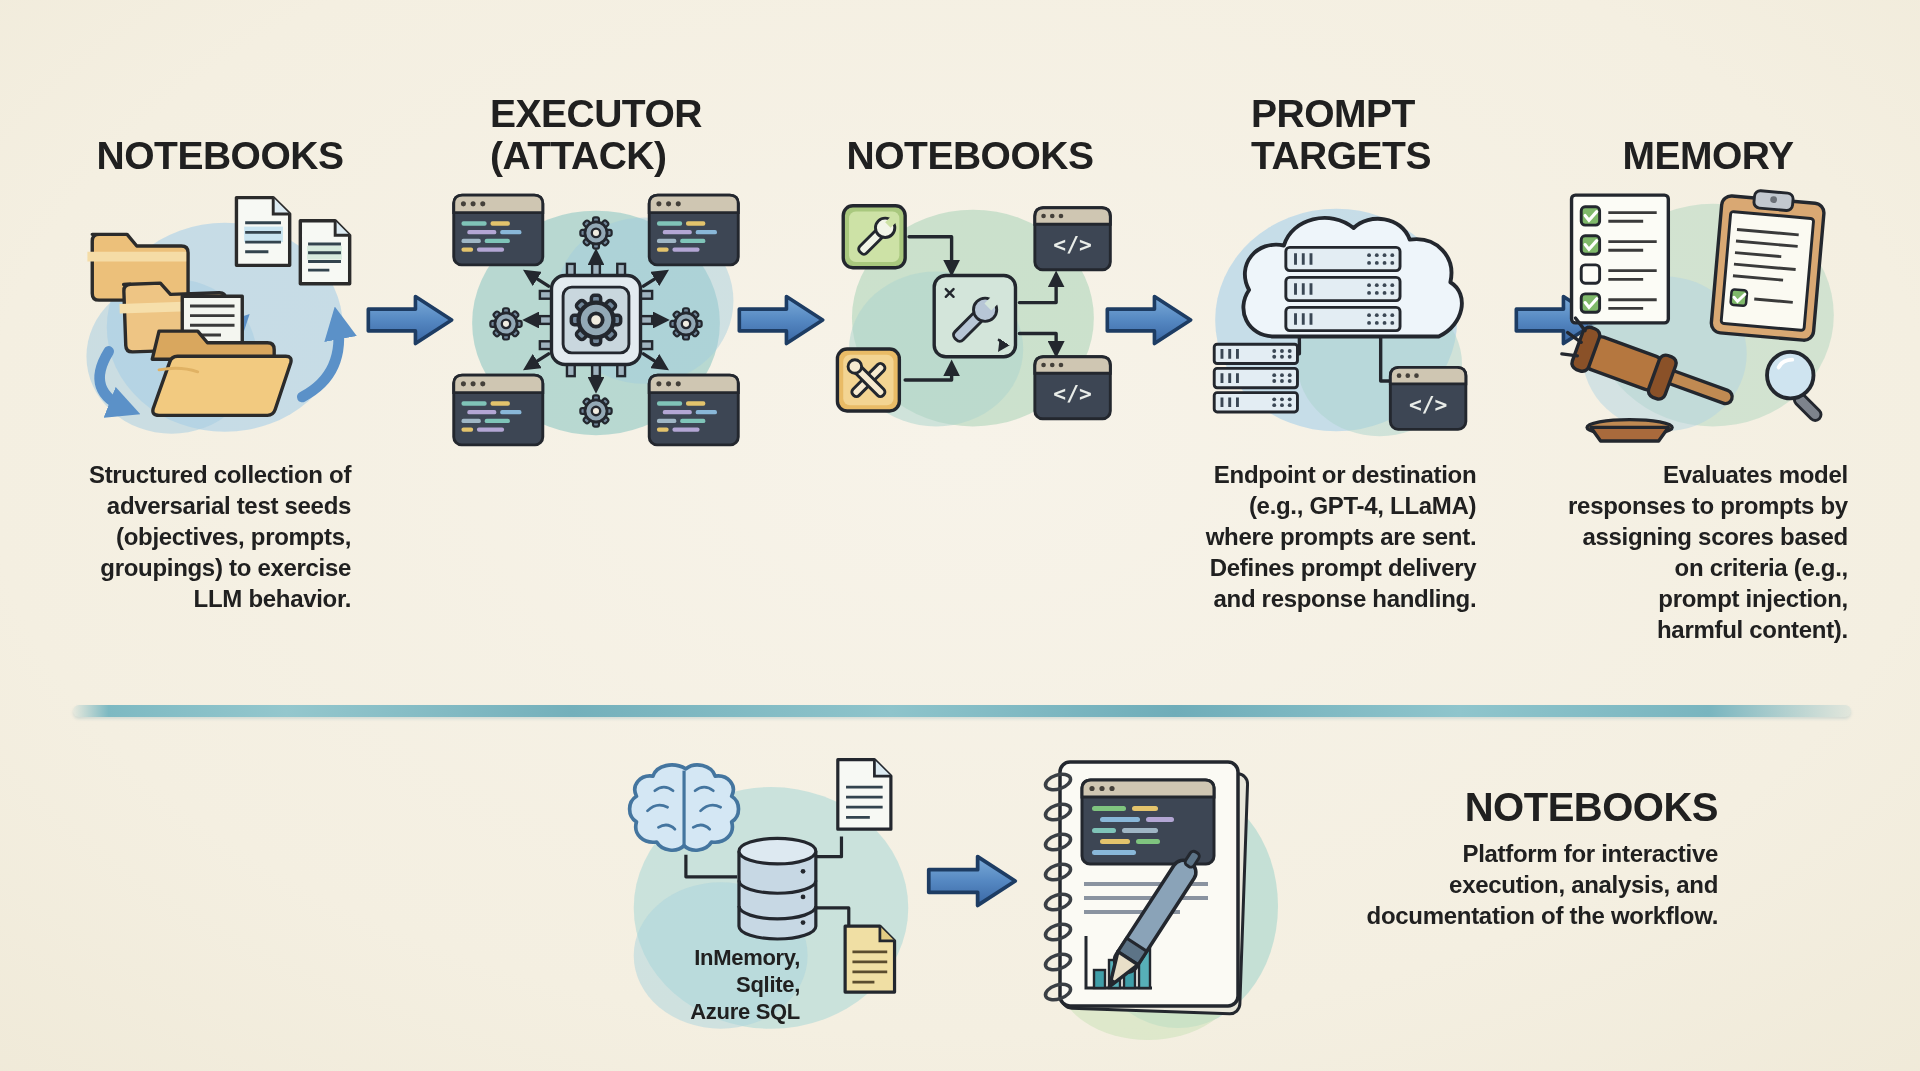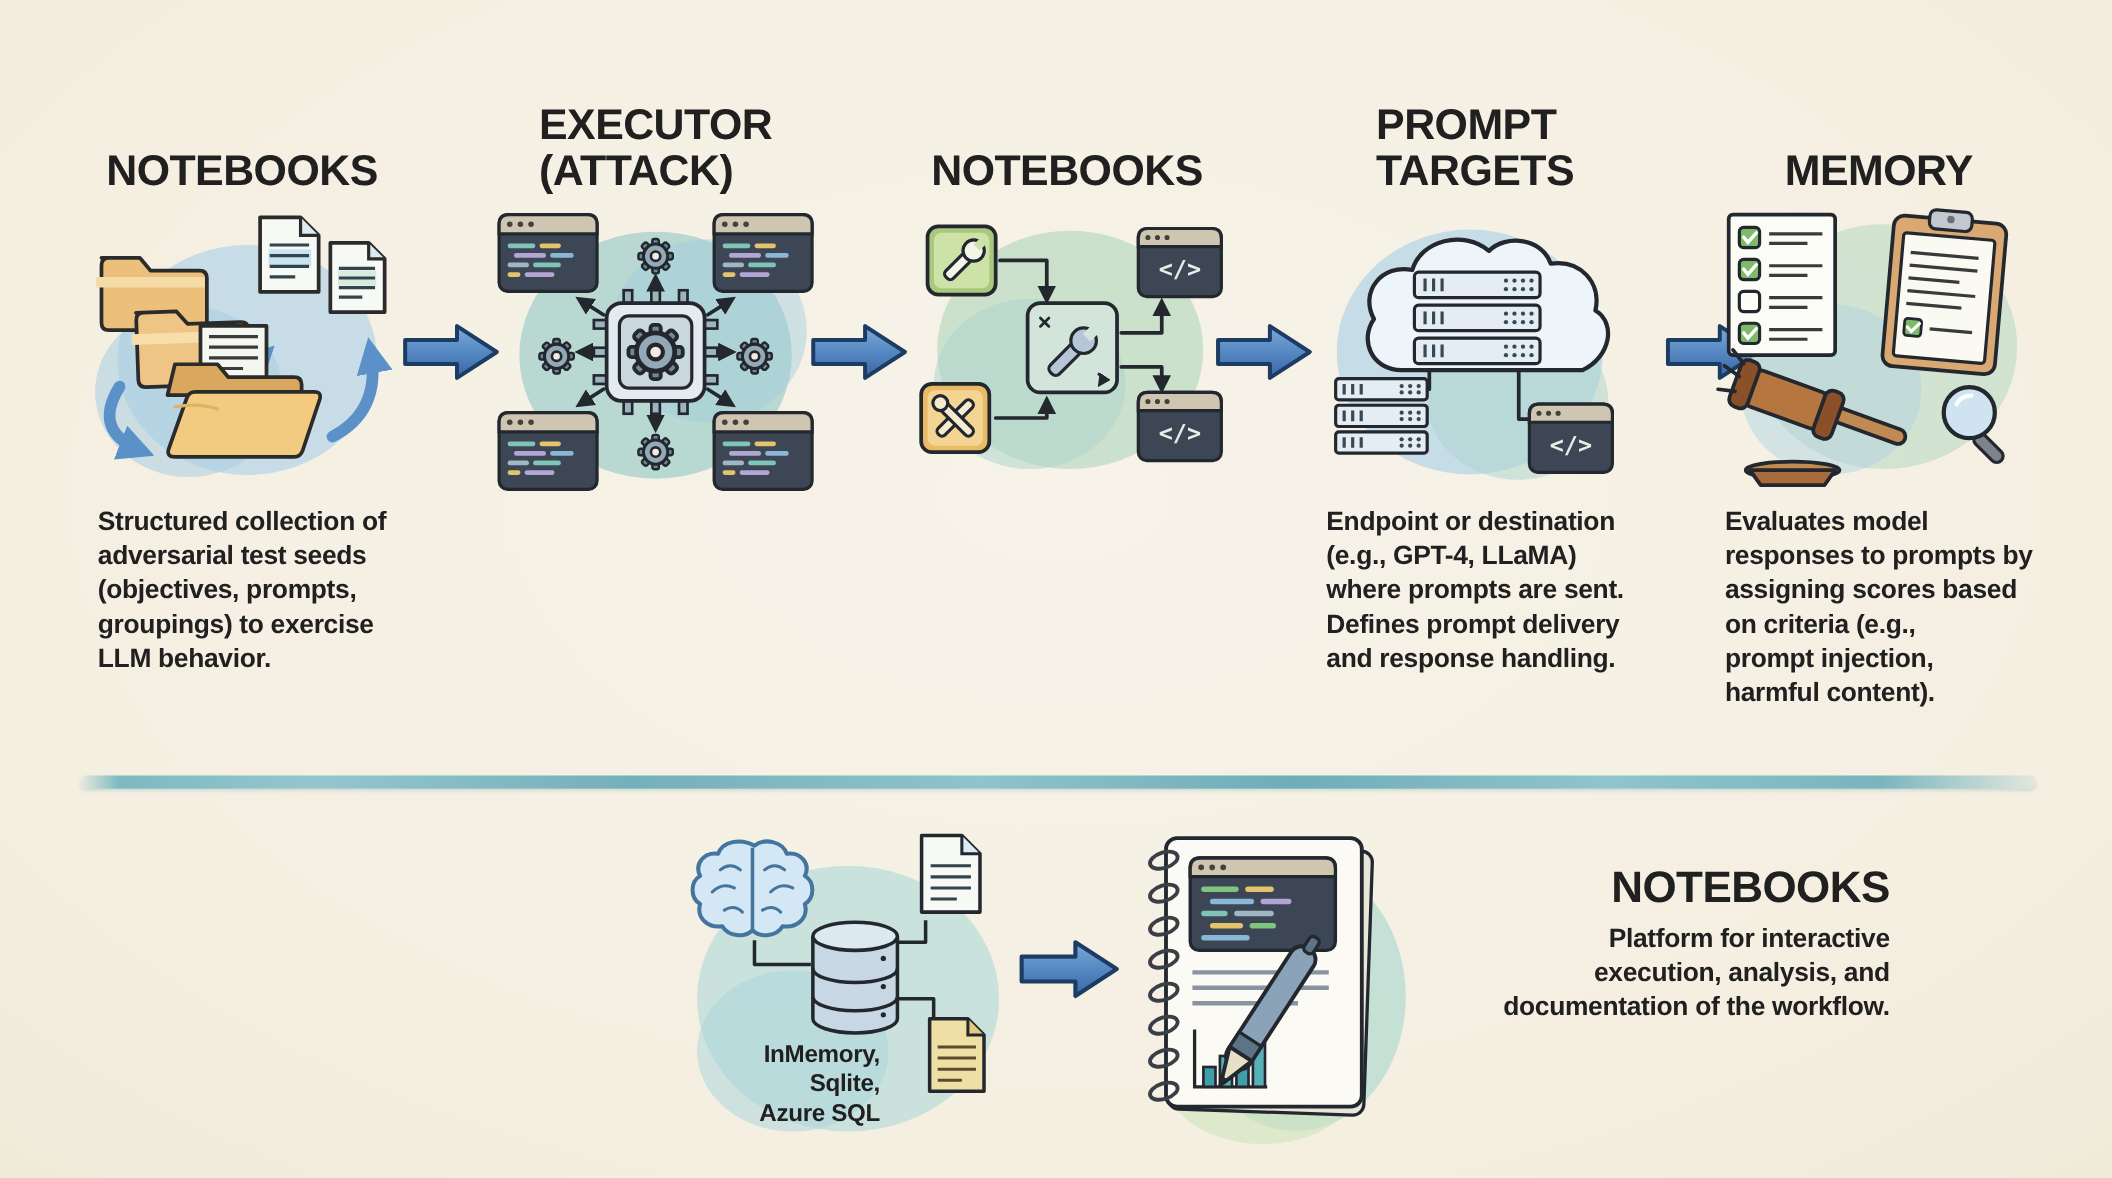--- a/index.html
+++ b/index.html
@@ -14,21 +14,21 @@
     background:radial-gradient(1500px 900px at 50% 42%, #f7f3e9 0%, #f4efe1 65%, #efe9d7 100%);
   }
   .stage { position:absolute; top:70px; width:310px; display:flex; flex-direction:column; align-items:center; }
   .stage-title {
     font-size:39px; font-weight:bold; line-height:1.06; text-align:left;
     letter-spacing:-0.5px; height:106px; display:flex; flex-direction:column; justify-content:flex-end;
   }
   .art { margin-top:10px; width:300px; height:268px; }
   .art svg { width:100%; height:100%; display:block; }
   .desc {
-    margin-top:6px; font-size:24px; font-weight:bold; text-align:left;
+    margin-top:6px; font-size:24px; font-weight:bold; text-align:right;
     line-height:1.29; letter-spacing:-0.3px; white-space:nowrap;
   }
   .flow-arrow { position:absolute; top:291px; width:92px; height:58px; }
   .flow-arrow svg, .memory-arrow svg { width:100%; height:100%; display:block; }
   .divider {
     position:absolute; left:73px; top:705px; width:1778px; height:12px; border-radius:8px;
     background:linear-gradient(90deg, rgba(124,183,192,0.1) 0%, #7db9c2 2%, #94c7cd 12%,
       #74b0bb 28%, #8ec4cb 46%, #6fadb9 62%, #8fc5cc 78%, #79b5bf 92%, rgba(124,183,192,0.15) 100%);
     box-shadow:0 2px 3px rgba(110,160,170,0.25);
   }

